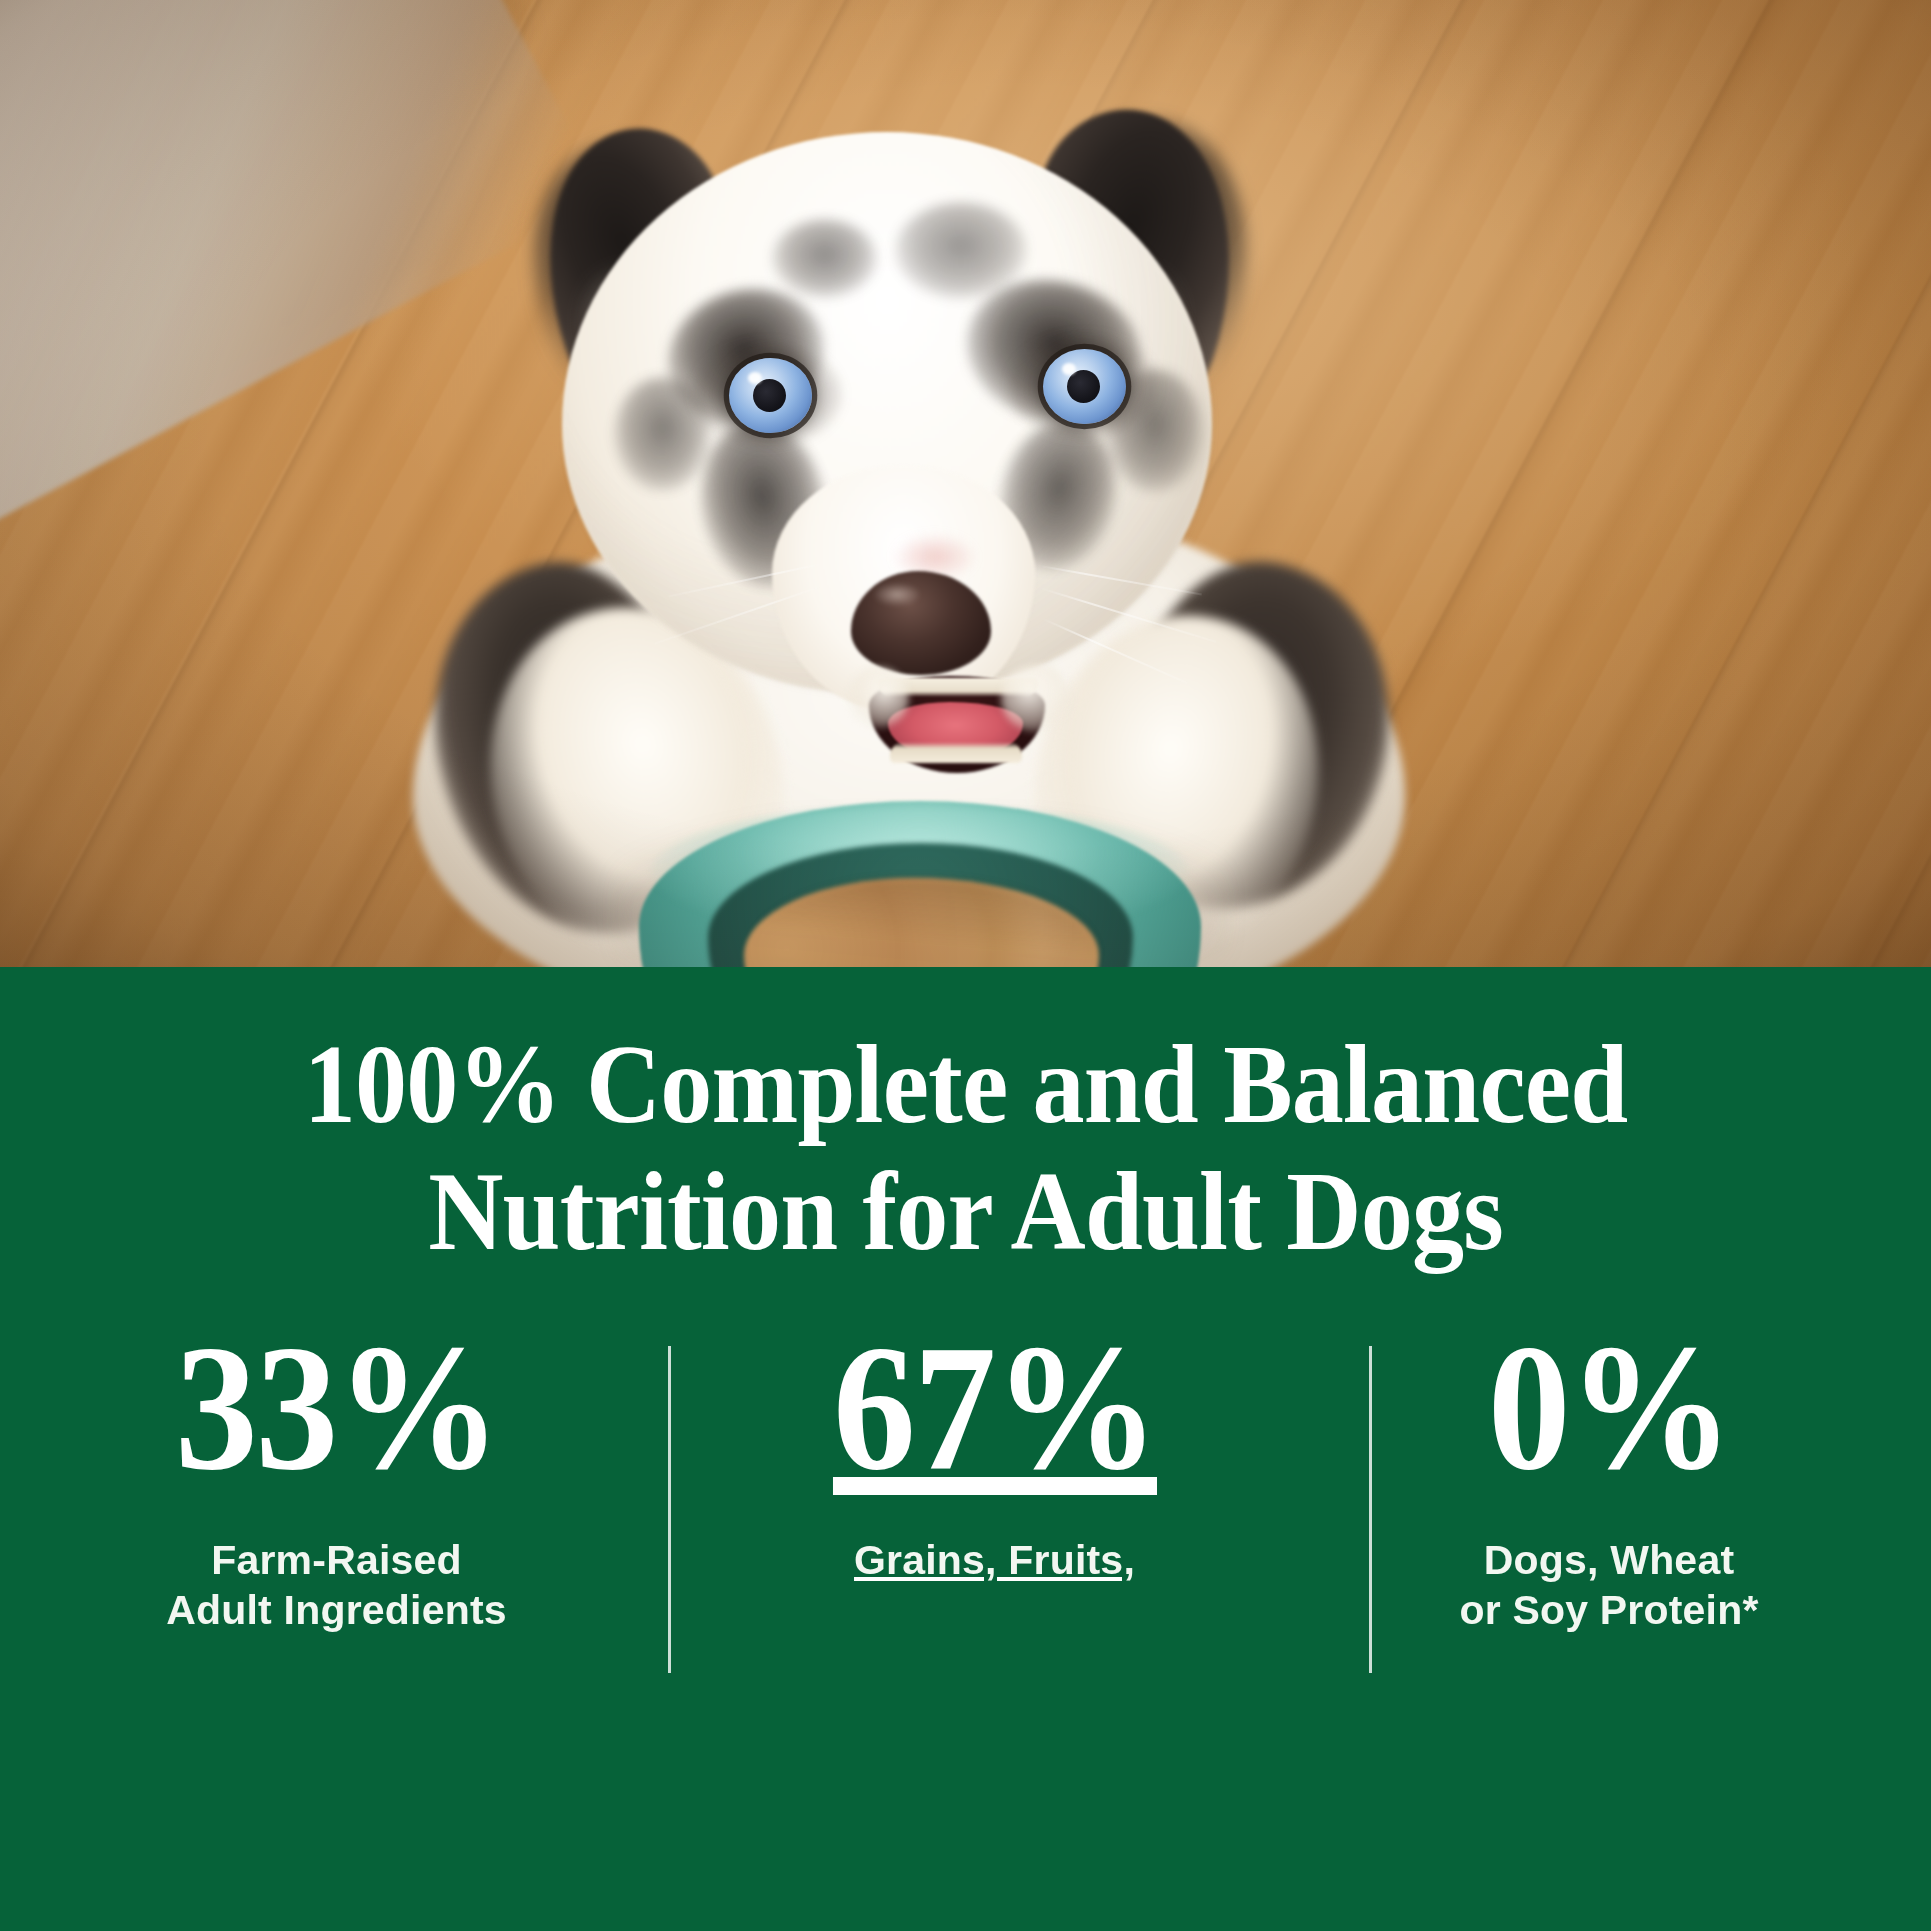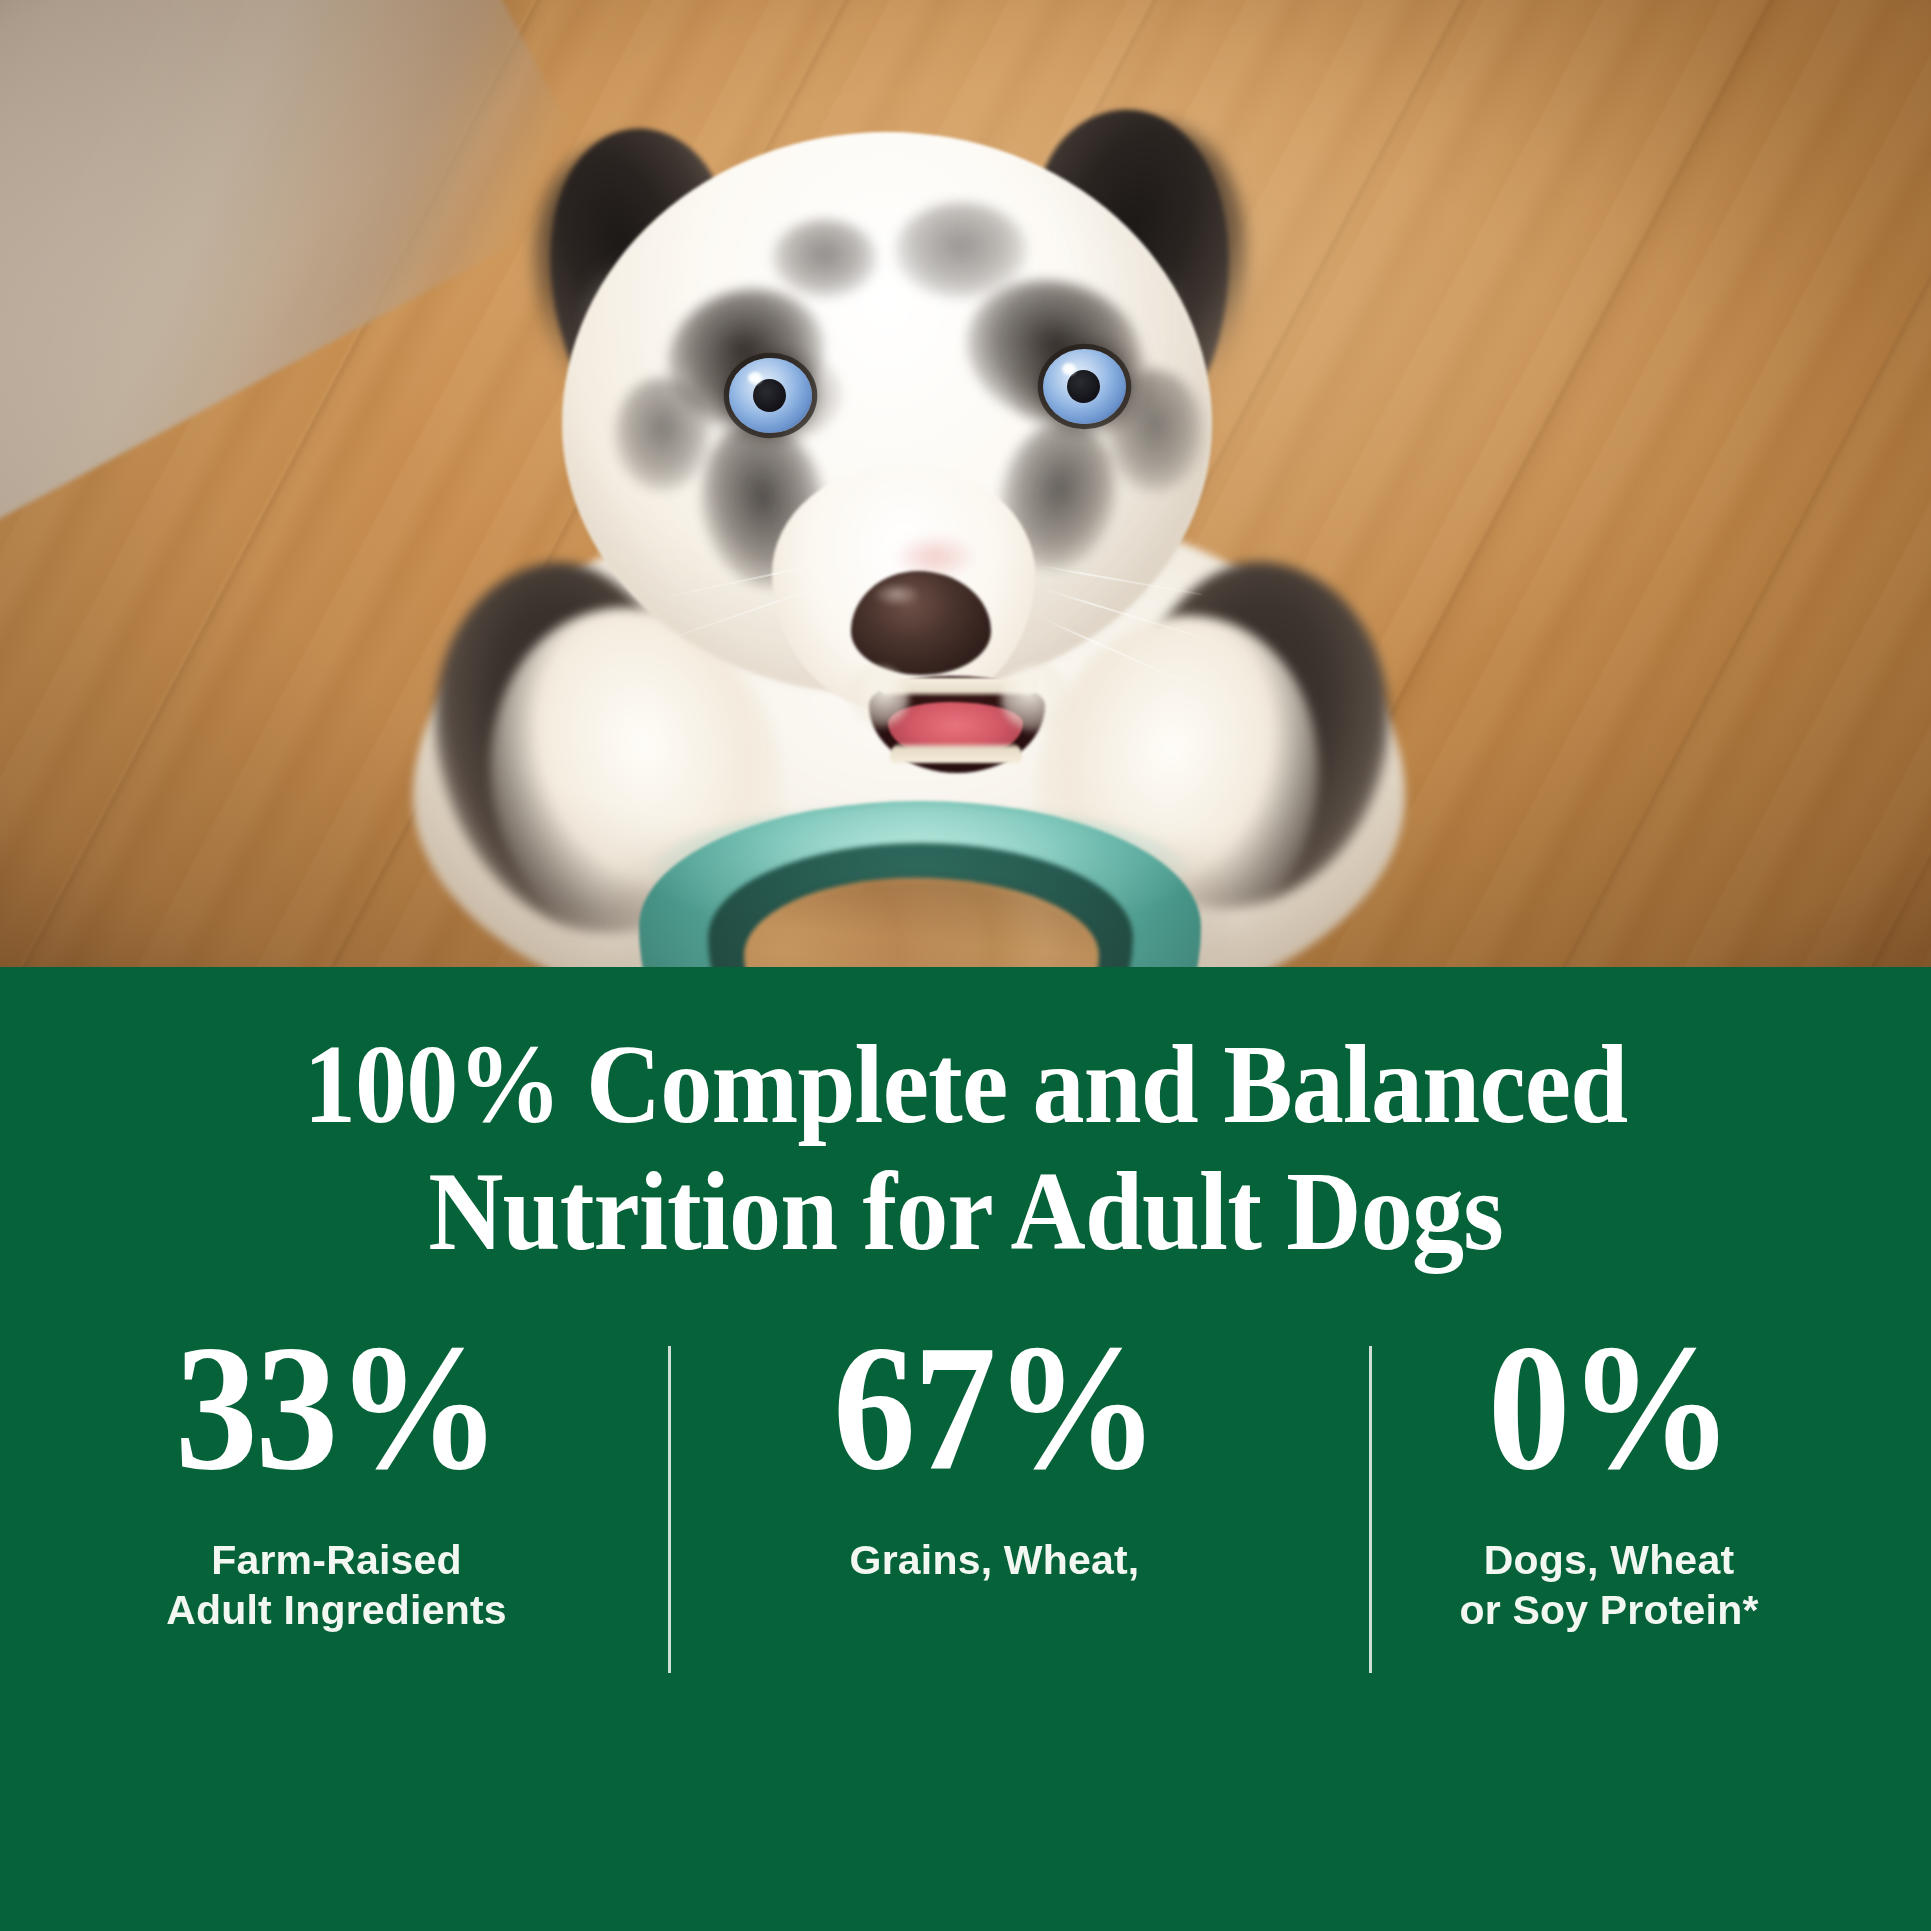--- a/index.html
+++ b/index.html
@@ -420,21 +420,21 @@
     align-items: flex-start;
     justify-content: center;
   }
   .stat {
     position: relative;
     flex: 0 0 auto;
     text-align: center;
     color: #ffffff;
   }
   .stat-a { width: 614px; }
-  .stat-b { width: 702px; }
+  .stat-b { width: 702px; text-decoration: underline; }
   .stat-c { width: 527px; }
 
   .stat-num {
     font-family: "Liberation Serif", "DejaVu Serif", serif;
     font-weight: 700;
     font-size: 180px;
     line-height: 1.0;
     letter-spacing: -2.6px;
     transform: scaleX(0.92);
     transform-origin: 50% 50%;
@@ -551,21 +551,21 @@
         <div class="stat-num">33%</div>
         <div class="stat-label">
           <span>Farm-Raised</span>
           <span>Adult Ingredients</span>
         </div>
       </div>
 
       <div class="stat stat-b">
         <div class="stat-num">67%</div>
         <div class="stat-label">
-          <span>Grains, Wheat,</span>
+          <span>Grains, Fruits,</span>
         </div>
       </div>
 
       <div class="stat stat-c">
         <div class="stat-num">0%</div>
         <div class="stat-label">
           <span>Dogs, Wheat</span>
           <span>or Soy Protein*</span>
         </div>
       </div>

